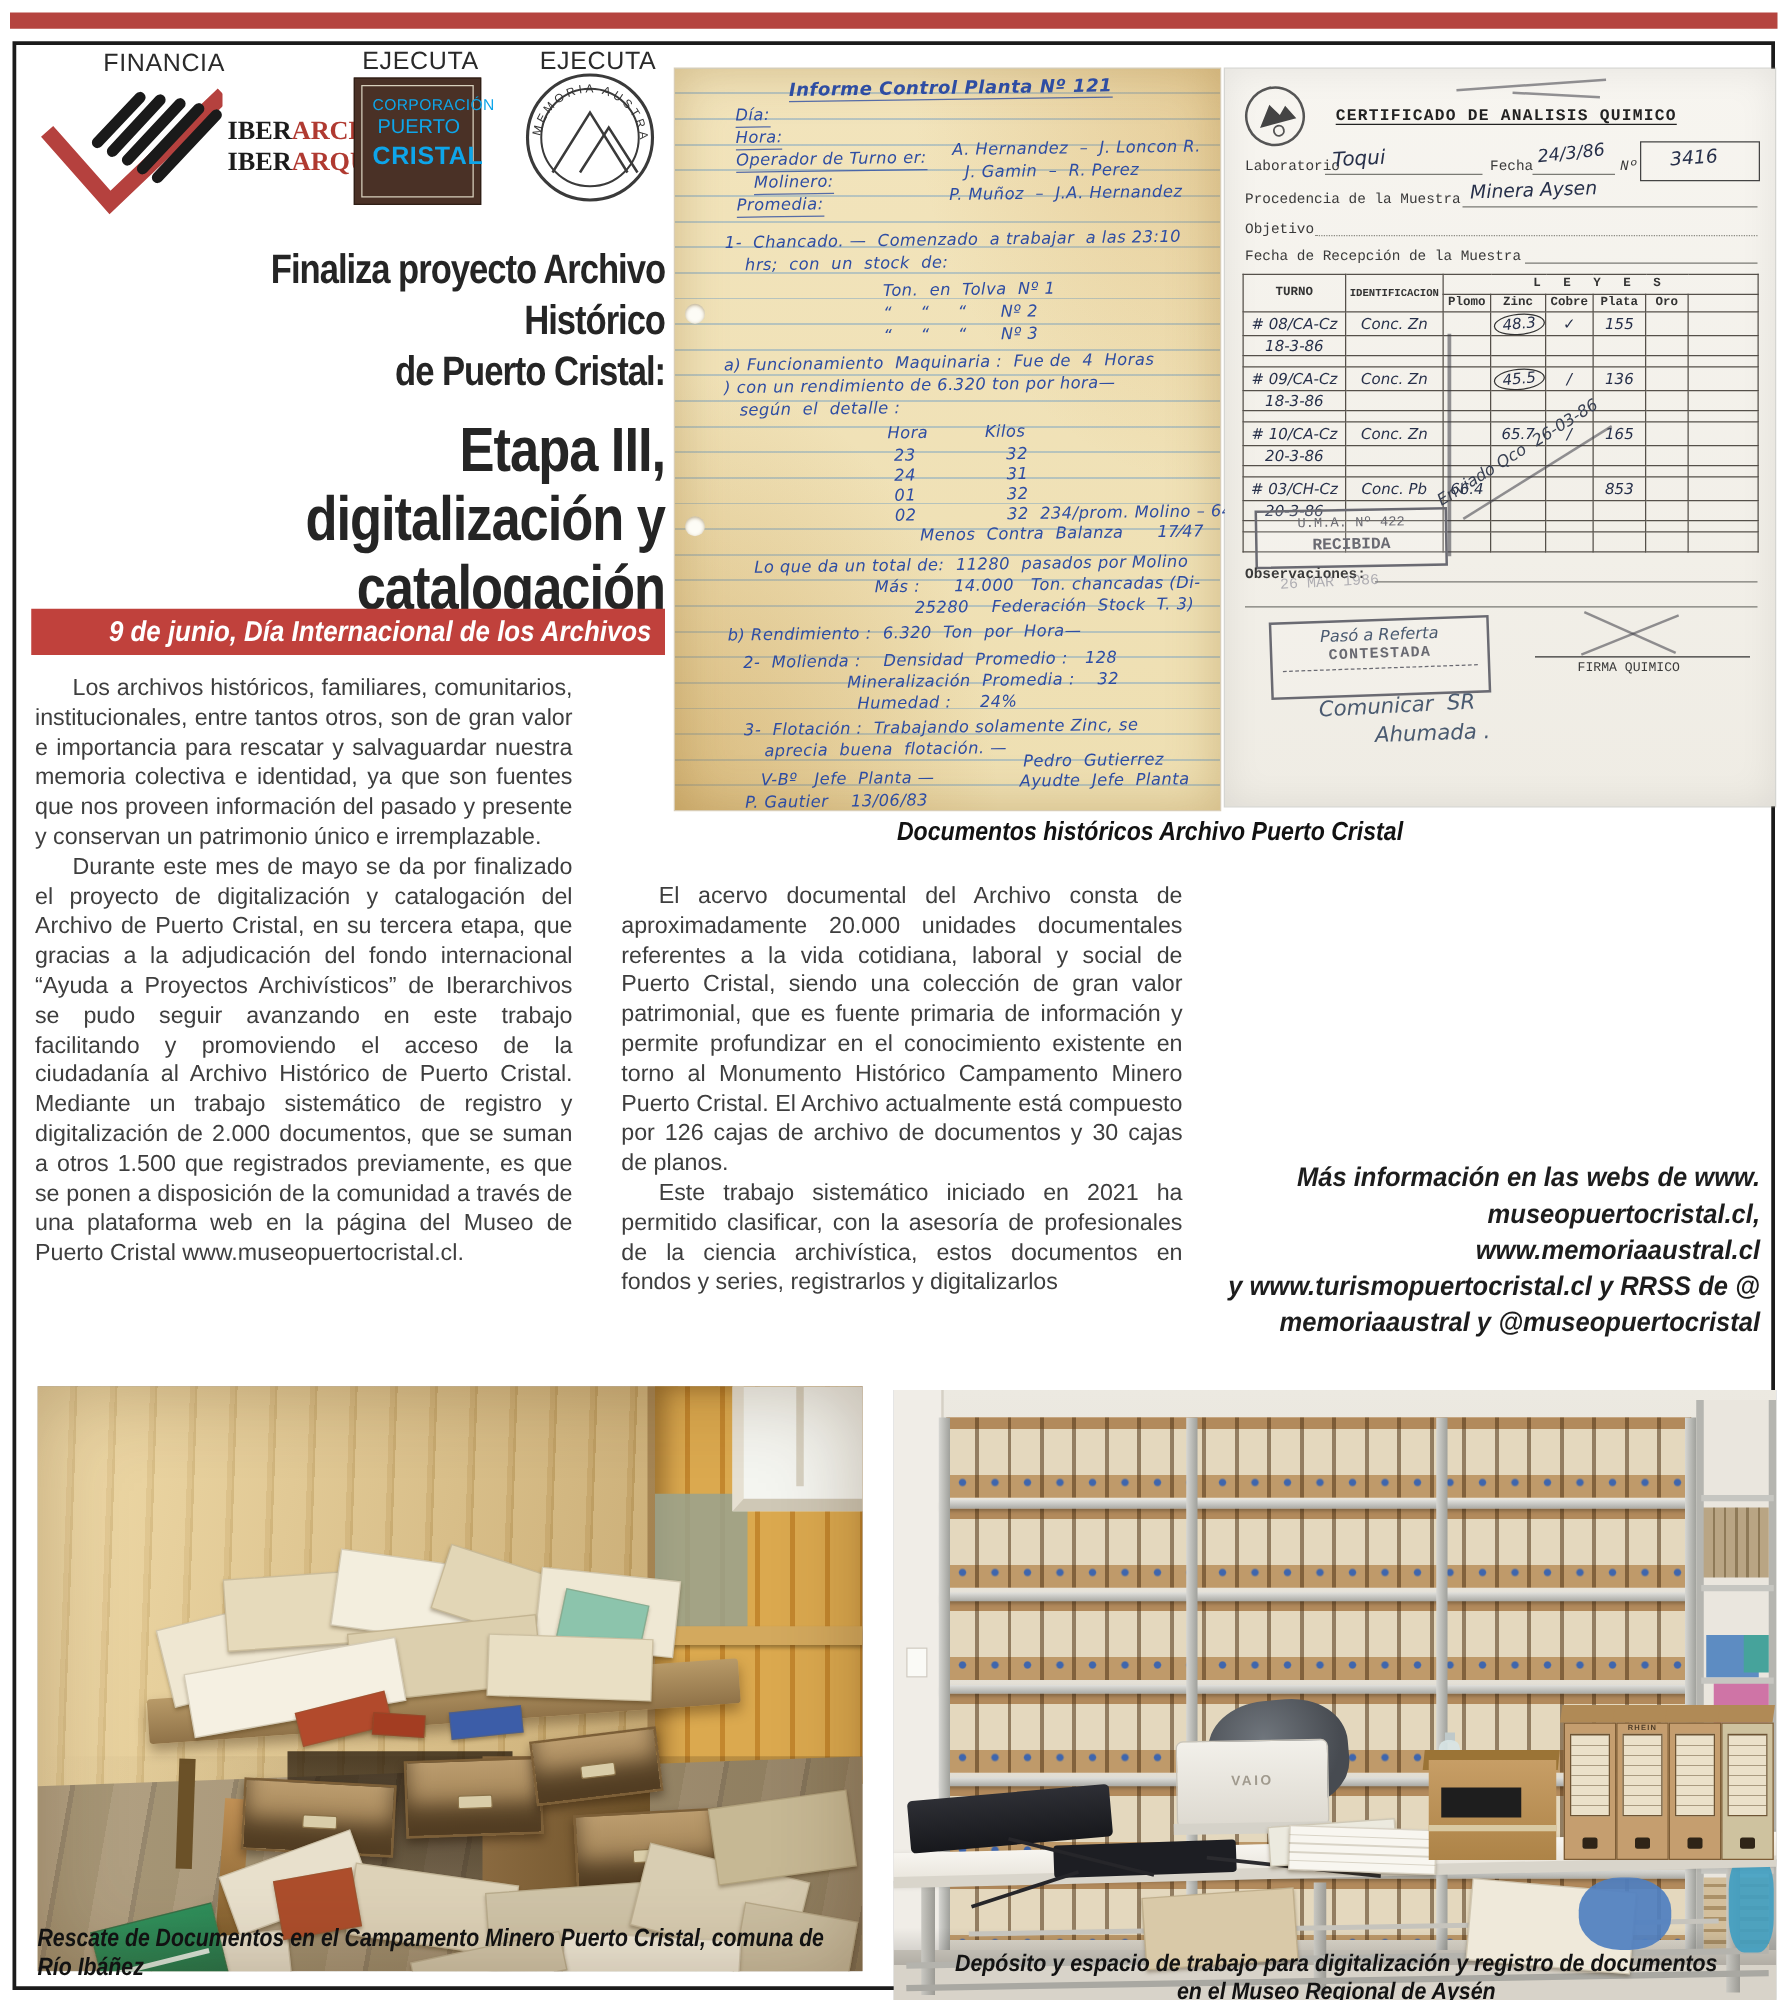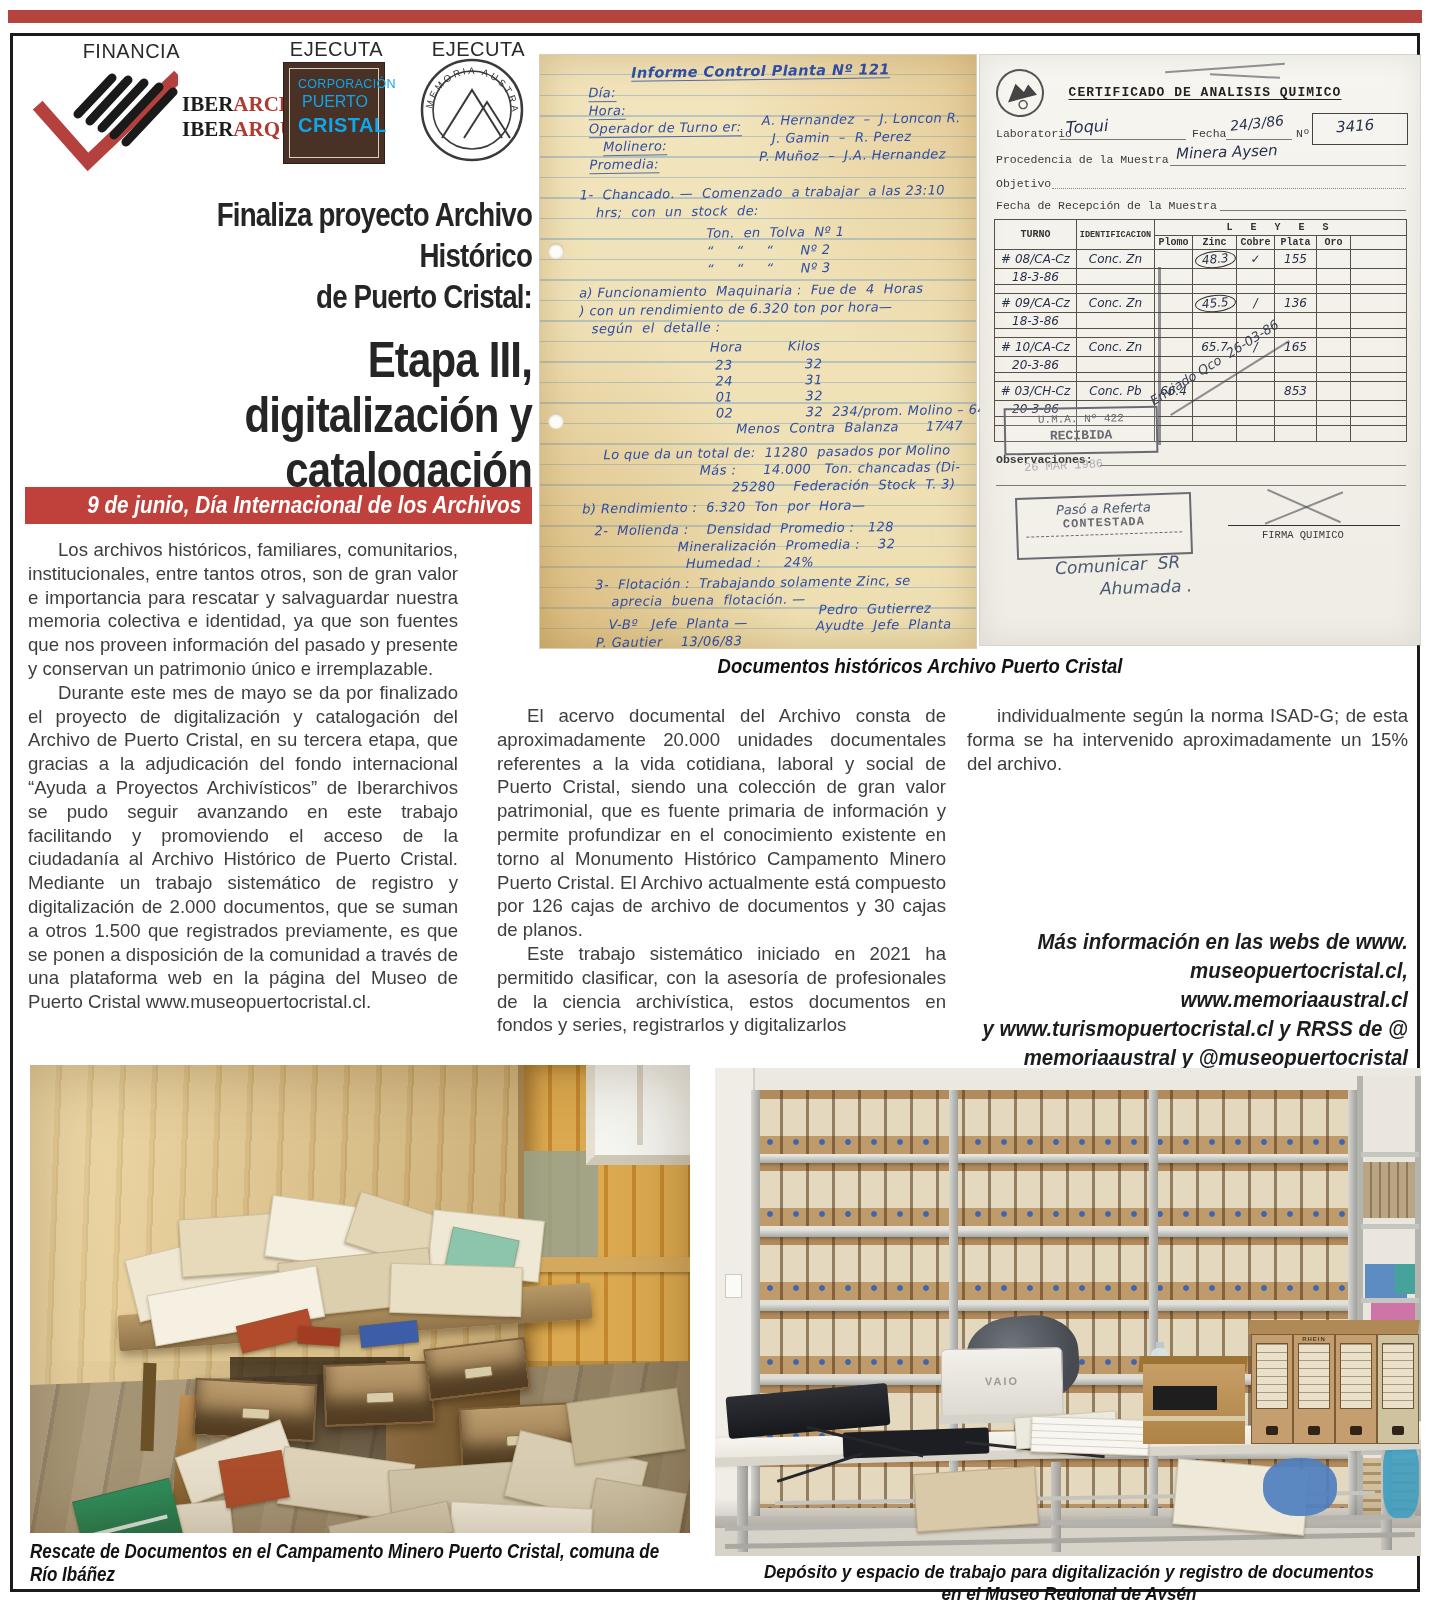--- a/index.html
+++ b/index.html
@@ -76,21 +76,21 @@
   .ctable .rb td{height:15px;}
   .ctable .rs td{height:8px;}
   .ctable .re td{height:15px;}
   .ctable td.hv{font-size:12px;font-weight:normal;}
   .circ{display:inline-block;border:1.6px solid #333;border-radius:50%;padding:0 6px 1px;transform:rotate(-5deg);}
   .stamp{position:absolute;border:2px solid #6a6a72;color:#6a6a72;font-family:"Liberation Mono",monospace;
          text-align:center;background:rgba(255,255,255,.15);}
   .scrib{position:absolute;background:rgba(60,60,70,.55);}
   .pencil{position:absolute;font-family:"DejaVu Sans",sans-serif;font-style:italic;color:#4a5a70;white-space:pre;}
   
-  .photo{overflow:hidden;background:#999;}
+  .photo{overflow:hidden;background:#999;margin-top:44px;}
   .photoL{left:30px;top:1065px;width:660px;height:468px;}
   .photoR{left:715px;top:1068px;width:706px;height:488px;}
   .ph{position:absolute;}
   .drw{background:linear-gradient(#bb9c6e,#96774a);border:2px solid #7c5f38;
        box-shadow:inset 0 -24px 16px rgba(25,12,0,.55), 0 4px 8px rgba(30,15,0,.4);}
   .drw::after{content:"";position:absolute;left:50%;top:46%;width:26px;height:9px;margin-left:-13px;
        background:#d9cda9;border:1px solid #8a7148;border-radius:2px;}
   .pap{box-shadow:0 2px 3px rgba(60,40,10,.35);border:1px solid rgba(120,100,60,.25);}
   .brow{position:absolute;left:4px;width:596px;height:64px;background-color:#c9a272;
     background-image:
@@ -168,21 +168,20 @@
 
 <div class="a bodycol col1">
   <p>Los archivos históricos, familiares, comunitarios, institucionales, entre tantos otros, son de gran valor e importancia para rescatar y salvaguardar nuestra memoria colectiva e identidad, ya que son fuentes que nos proveen información del pasado y presente y conservan un patrimonio único e irremplazable.</p>
   <p>Durante este mes de mayo se da por finalizado el proyecto de digitalización y catalogación del Archivo de Puerto Cristal, en su tercera etapa, que gracias a la adjudicación del fondo internacional “Ayuda a Proyectos Archivísticos” de Iberarchivos se pudo seguir avanzando en este trabajo facilitando y promoviendo el acceso de la ciudadanía al Archivo Histórico de Puerto Cristal. Mediante un trabajo sistemático de registro y digitalización de 2.000 documentos, que se suman a otros 1.500 que registrados previamente, es que se ponen a disposición de la comunidad a través de una plataforma web en la página del Museo de Puerto Cristal www.museopuertocristal.cl.</p>
 </div>
 <div class="a bodycol col2">
   <p>El acervo documental del Archivo consta de aproximadamente 20.000 unidades documentales referentes a la vida cotidiana, laboral y social de Puerto Cristal, siendo una colección de gran valor patrimonial, que es fuente primaria de información y permite profundizar en el conocimiento existente en torno al Monumento Histórico Campamento Minero Puerto Cristal. El Archivo actualmente está compuesto por 126 cajas de archivo de documentos y 30 cajas de planos.</p>
   <p>Este trabajo sistemático iniciado en 2021 ha permitido clasificar, con la asesoría de profesionales de la ciencia archivística, estos documentos en fondos y series, registrarlos y digitalizarlos</p>
 </div>
 <div class="a bodycol col3">
-  <p>individualmente según la norma ISAD-G; de esta forma se ha intervenido aproximadamente un 15% del archivo.</p>
 </div>
 <div class="a moreinfo">
   <div>Más información en las webs de www.</div>
   <div>museopuertocristal.cl, www.memoriaaustral.cl</div>
   <div>y www.turismopuertocristal.cl y RRSS de @</div>
   <div>memoriaaustral y @museopuertocristal</div>
 </div>
 
 <div class="a handdoc">
   <div class="hole" style="left:8px;top:188px;"></div>
@@ -238,21 +237,21 @@
   <div class="scrib" style="left:185px;top:12px;width:120px;height:2px;transform:rotate(-4deg);"></div>
   <div class="scrib" style="left:230px;top:20px;width:70px;height:2px;transform:rotate(3deg);"></div>
   <div class="tw certtitle">CERTIFICADO  DE  ANALISIS  QUIMICO</div>
 
   <span class="tw" style="left:16px;top:72px;">Laboratorio</span>
   <span class="hv" style="position:absolute;left:86px;top:62px;font-size:16px;transform:rotate(-3deg);">Toqui</span>
   <div class="fline" style="left:80px;top:84px;width:126px;"></div>
   <span class="tw" style="left:212px;top:72px;">Fecha</span>
   <span class="hv" style="position:absolute;left:250px;top:60px;font-size:14px;transform:rotate(-6deg);">24/3/86</span>
   <div class="fline" style="left:246px;top:84px;width:66px;"></div>
-  <span class="tw" style="left:316px;top:72px;">Nº</span>
+  <span class="tw" style="left:316px;top:72px;font-style:italic;">Nº</span>
   <div class="nbox" style="left:332px;top:58px;width:94px;height:30px;"></div>
   <span class="hv" style="position:absolute;left:356px;top:62px;font-size:15px;transform:rotate(-4deg);">3416</span>
 
   <span class="tw" style="left:16px;top:98px;">Procedencia de la Muestra</span>
   <span class="hv" style="position:absolute;left:196px;top:88px;font-size:15px;transform:rotate(-2deg);">Minera Aysen</span>
   <div class="fline" style="left:190px;top:110px;width:236px;"></div>
 
   <span class="tw" style="left:16px;top:122px;">Objetivo</span>
   <div class="fdot" style="left:72px;top:133px;width:354px;"></div>
 

